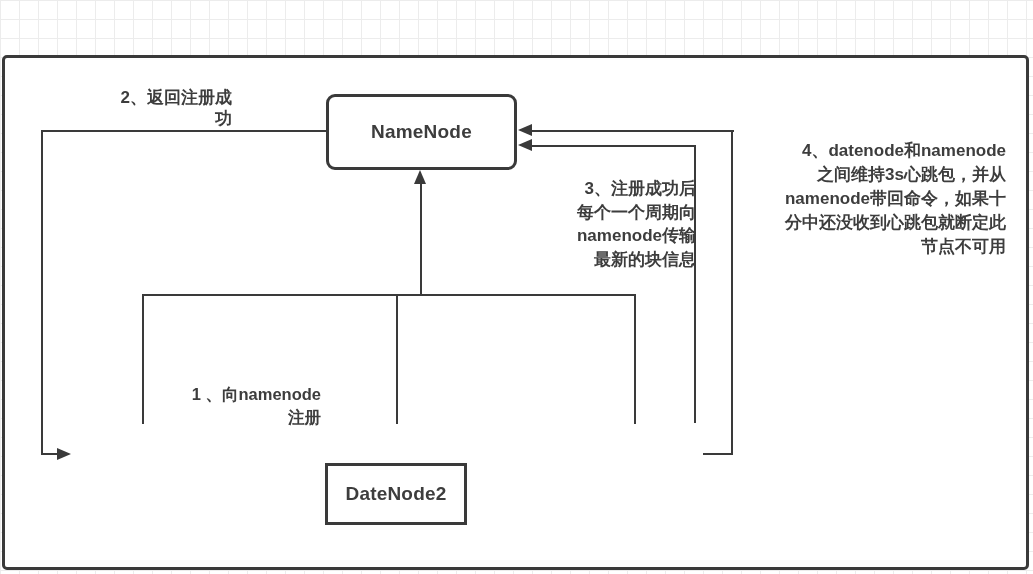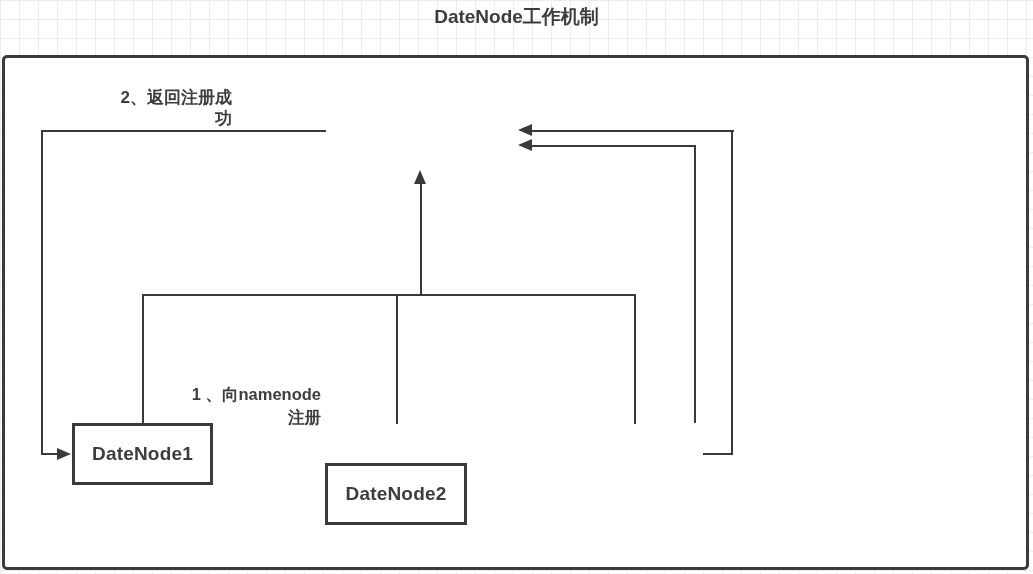--- a/index.html
+++ b/index.html
@@ -63,21 +63,20 @@
   #note-step2{left:68px; top:87px; width:164px;font-size:17px;line-height:21px;}
   #note-step3{left:528px;top:177px;width:168px;font-size:17px;line-height:23.5px;}
   #note-step4{left:736px;top:139px;width:270px;font-size:17px;line-height:24px;}
   #note-step1{left:133px;top:383px;width:188px;font-size:16.5px;line-height:23px;}
 </style>
 </head>
 <body>
 
 <div class="page">
 
-  <div class="title">DateNode工作机制</div>
 
   <div class="canvas"></div>
 
   <div class="line" style="left:42px;top:130px;width:284px;height:2px;"></div>
   <div class="line" style="left:41px;top:130px;width:2px;height:325px;"></div>
   <div class="line" style="left:41px;top:453px;width:18px;height:2px;"></div>
   <div class="arrow right" style="left:57px;top:448px;"></div>
 
   <div class="line" style="left:142px;top:294px;width:494px;height:2px;"></div>
   <div class="line" style="left:142px;top:295px;width:2px;height:129px;"></div>
@@ -88,25 +87,34 @@
 
   <div class="line" style="left:531px;top:145px;width:165px;height:2px;"></div>
   <div class="line" style="left:694px;top:145px;width:2px;height:278px;"></div>
   <div class="arrow left" style="left:518px;top:139px;"></div>
 
   <div class="line" style="left:531px;top:130px;width:203px;height:2px;"></div>
   <div class="line" style="left:731px;top:130px;width:2px;height:325px;"></div>
   <div class="line" style="left:703px;top:453px;width:30px;height:2px;"></div>
   <div class="arrow left" style="left:518px;top:124px;"></div>
 
-  <div class="node" id="datenode1">
-    <span>DateNode1</span>
+  <div class="node rounded" id="namenode">
+    <span>NameNode</span>
   </div>
   <div class="node" id="datenode2">
     <span>DateNode2</span>
   </div>
 
   <div class="note" id="note-step2">2、返回注册成
 功</div>
+  <div class="note" id="note-step3">3、注册成功后
+每个一个周期向
+namenode传输
+最新的块信息</div>
+  <div class="note" id="note-step4">4、datenode和namenode
+之间维持3s心跳包，并从
+namenode带回命令，如果十
+分中还没收到心跳包就断定此
+节点不可用</div>
   <div class="note" id="note-step1">1 、向namenode
 注册</div>
 
 </div>
 
 </body></html>

